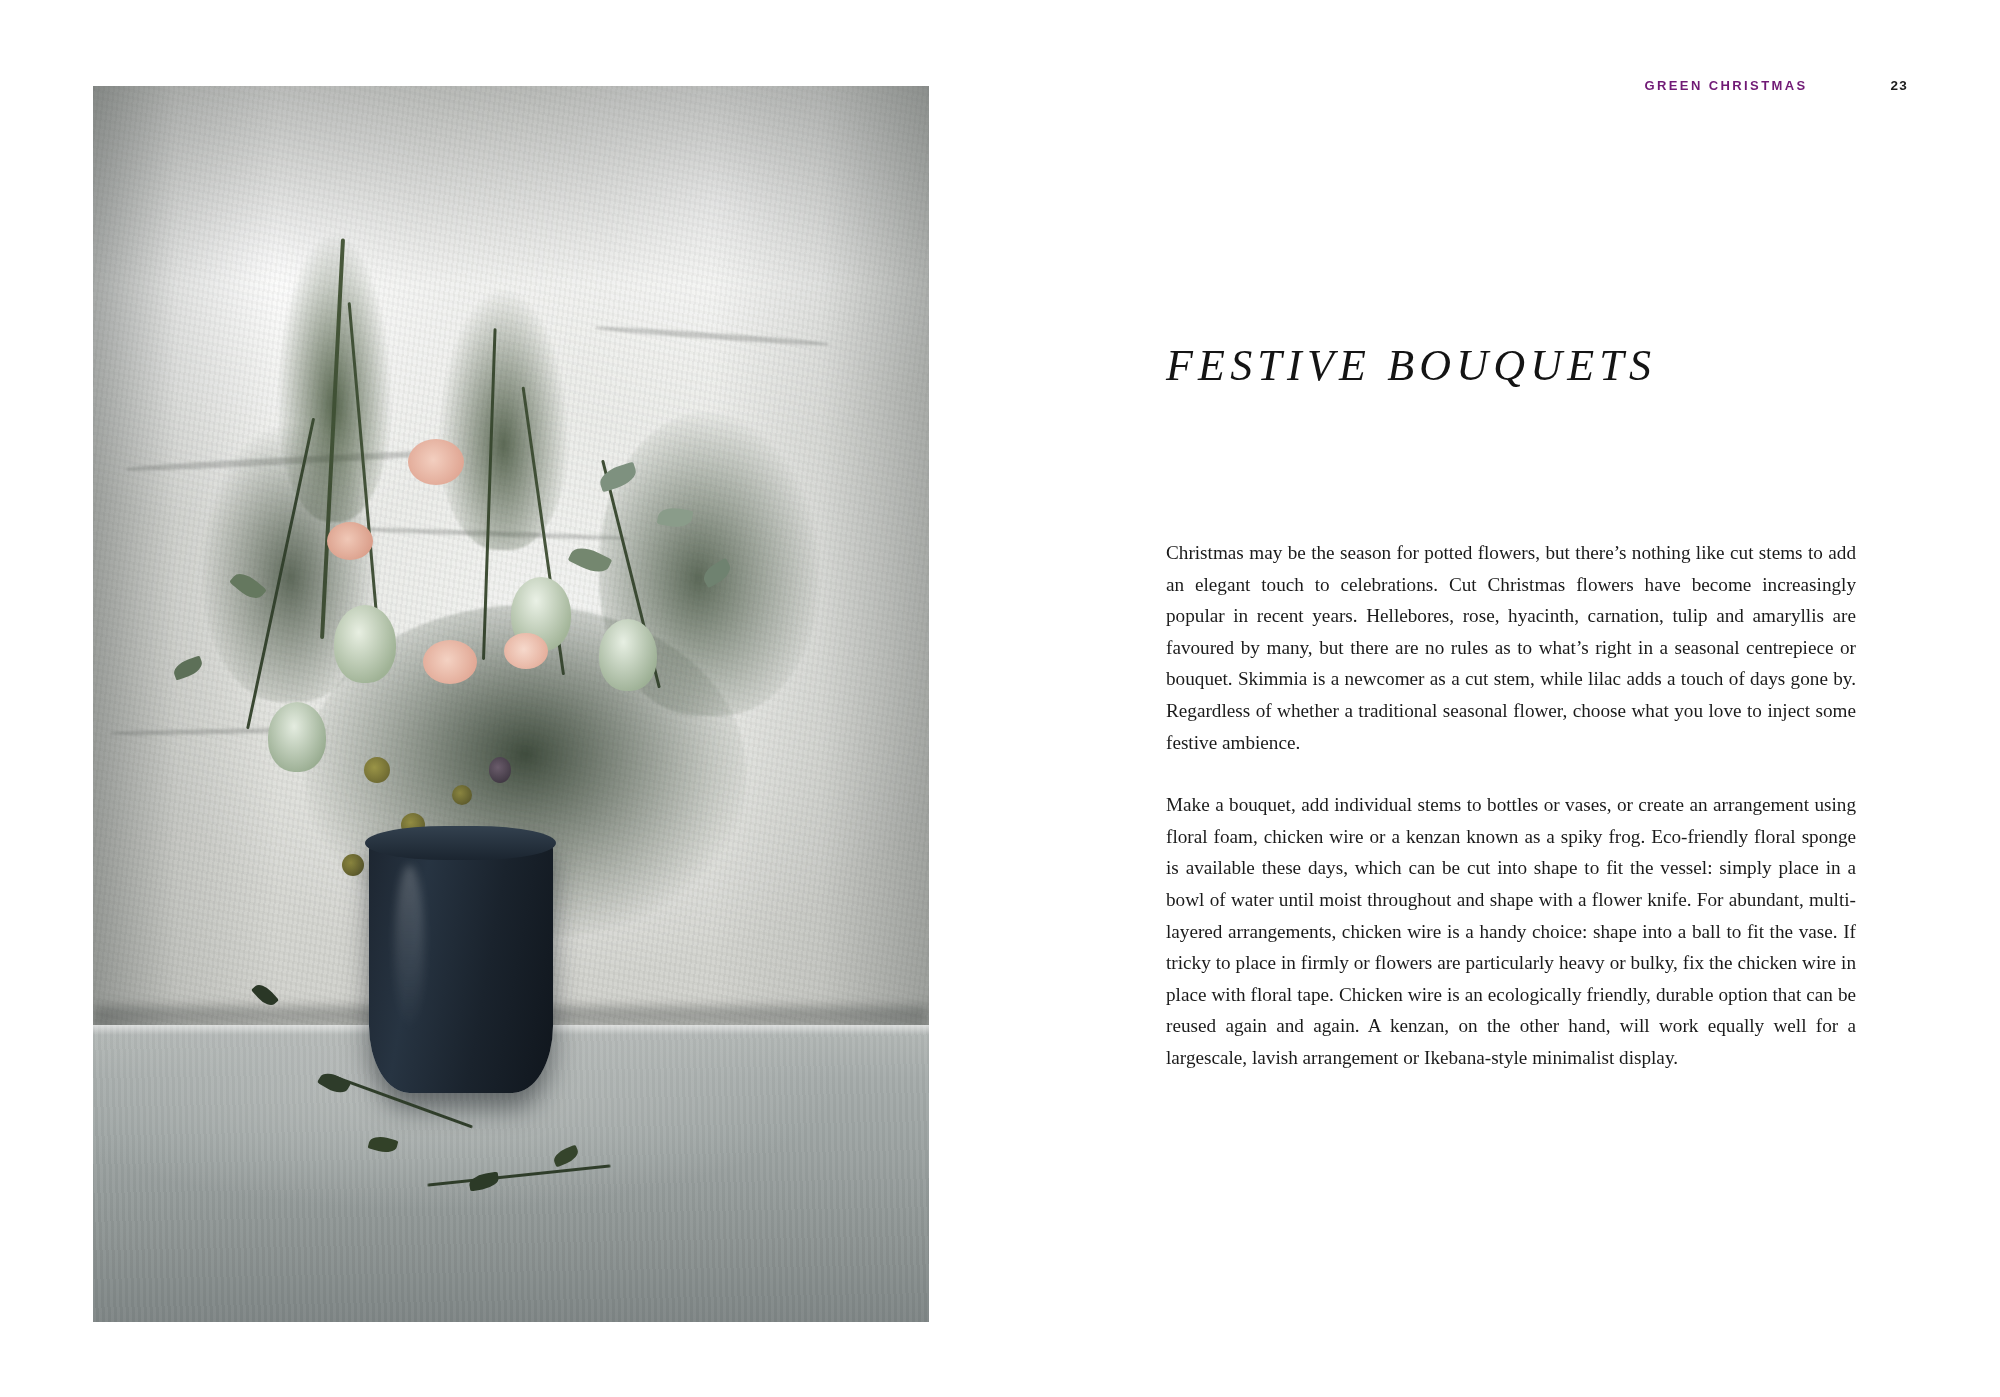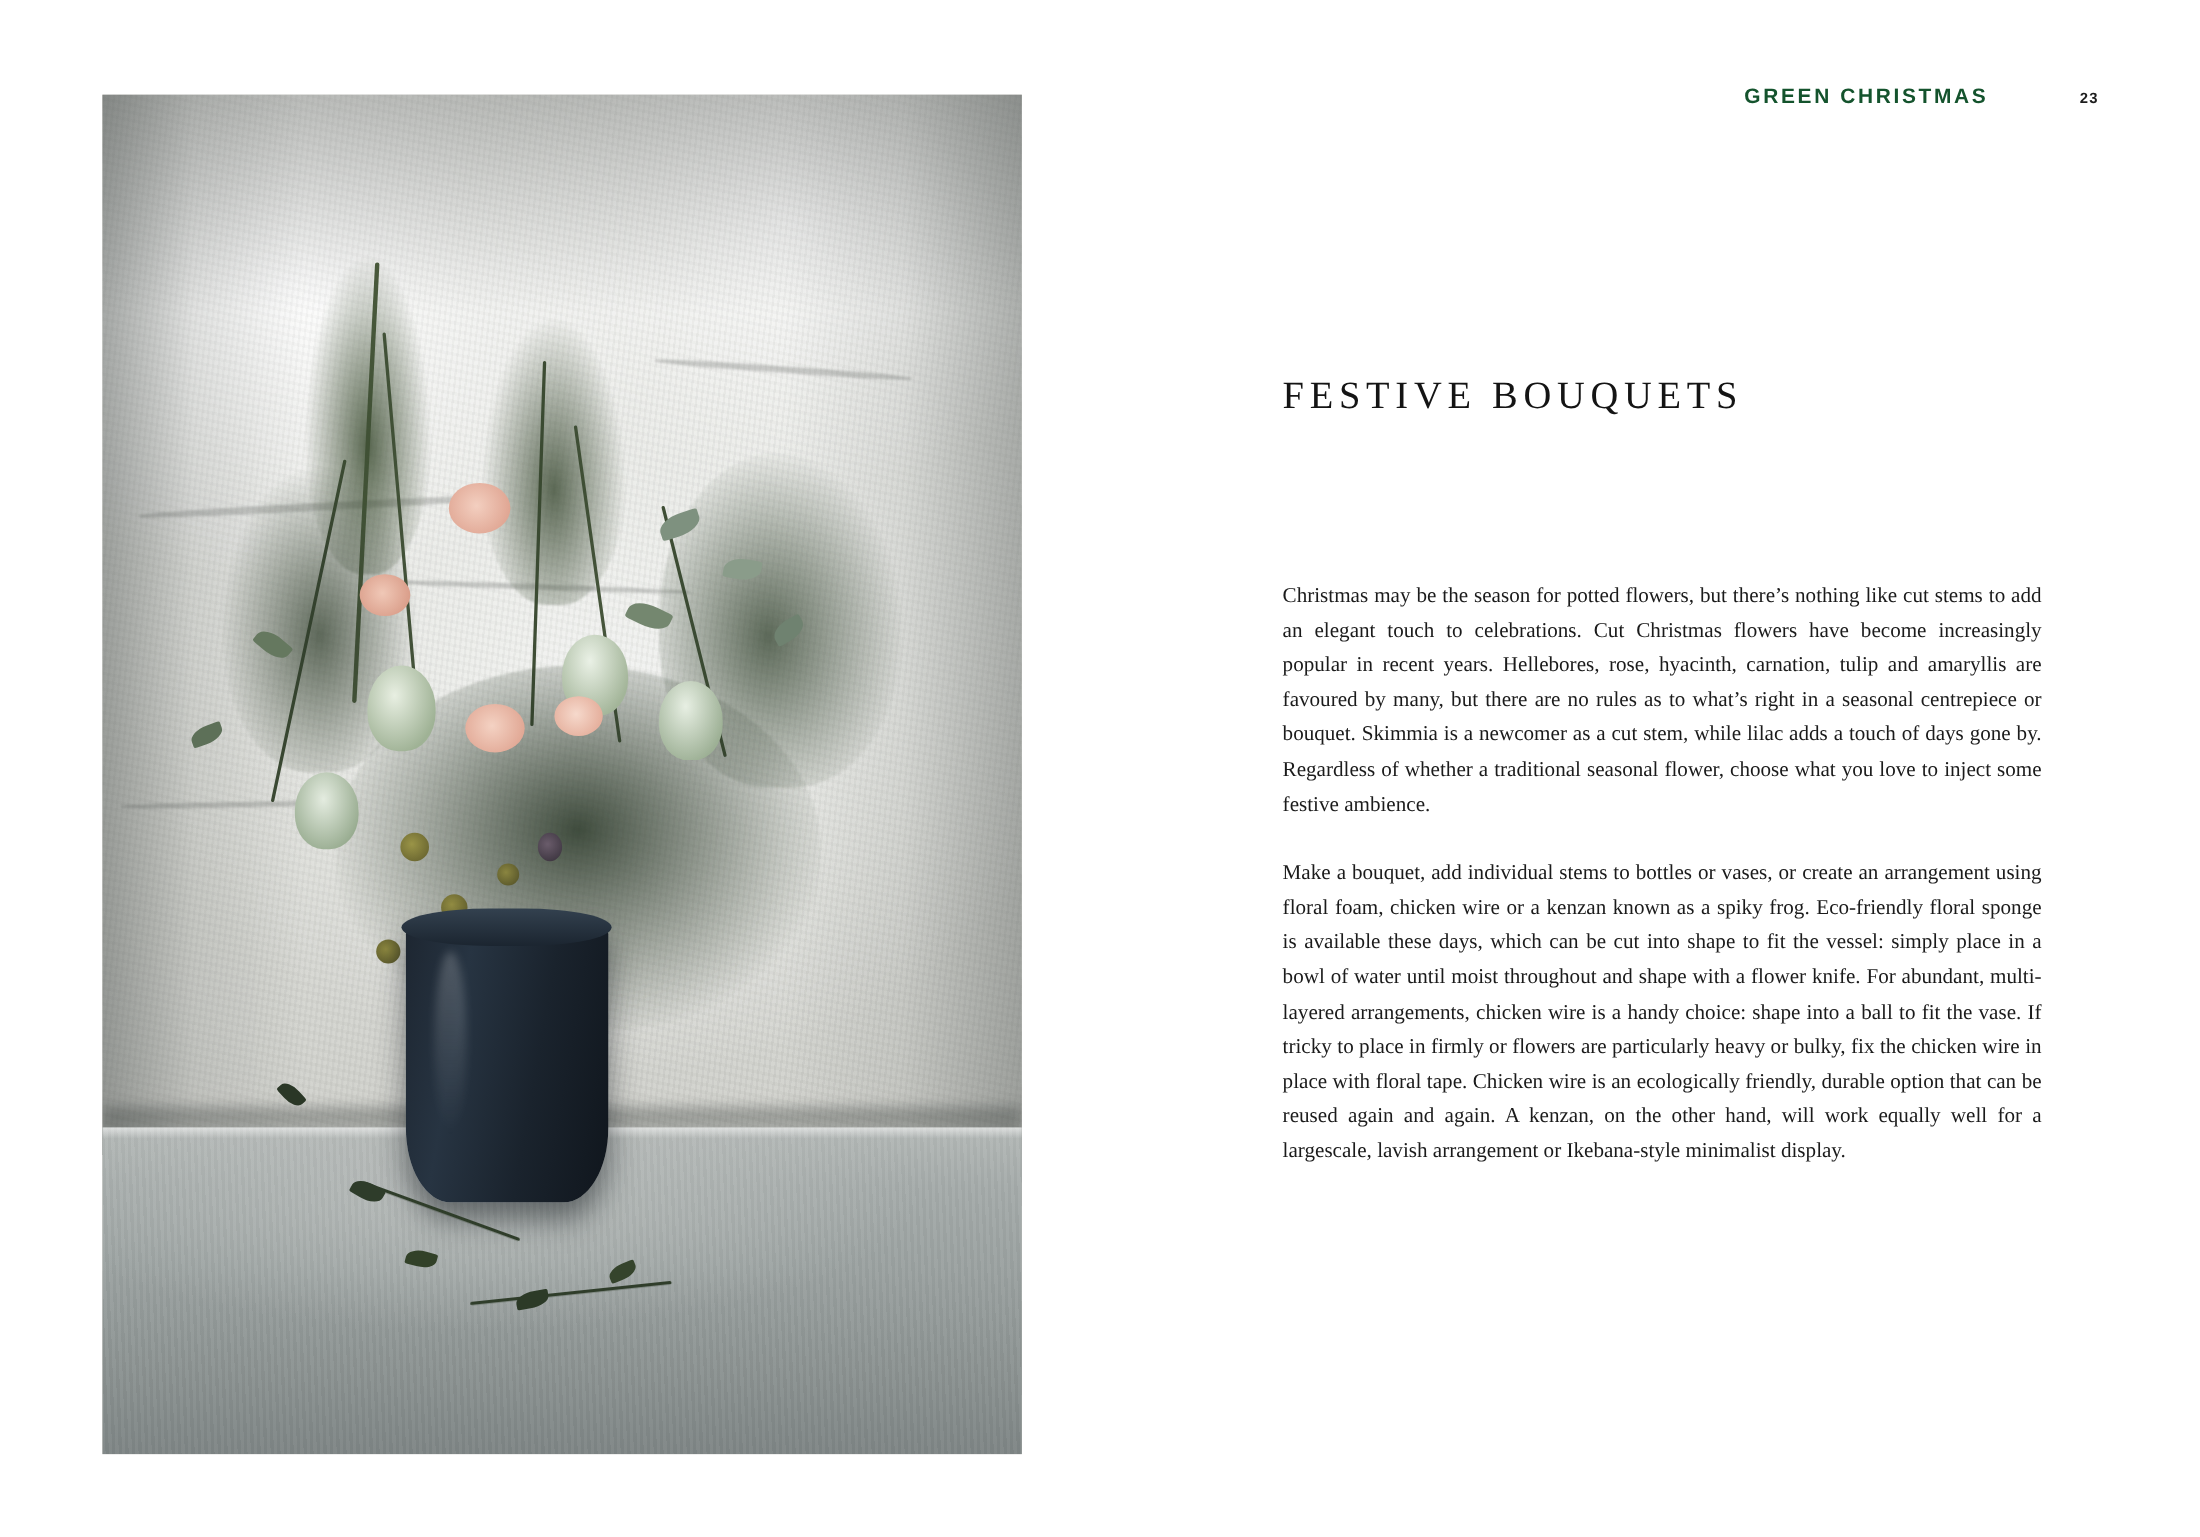--- a/index.html
+++ b/index.html
@@ -26,24 +26,24 @@
   .running-head {
     position: absolute;
     top: 78px;
     right: 92px;
     display: flex;
     align-items: baseline;
     gap: 58px;
   }
   .running-head .chapter {
     font-family: "Liberation Sans", sans-serif;
-    font-size: 19px;
+    font-size: 13px;
     letter-spacing: 2.4px;
     font-weight: 700;
-    color: #14532d;
+    color: #701a75;
     text-transform: uppercase;
   }
   .running-head .folio {
     font-family: "Liberation Sans", sans-serif;
     font-size: 13.5px;
     letter-spacing: 1.2px;
     font-weight: 700;
     color: #1d1d1d;
     margin-left: 25px;
   }
@@ -215,26 +215,27 @@
 
   
   .text-col {
     position: absolute;
     left: 1166px;
     top: 340px;
     width: 690px;
   }
   .headline {
     font-family: "Liberation Serif", serif;
-    font-size: 35px;
+    font-size: 44px;
     letter-spacing: 5.2px;
     font-weight: 400;
     color: #141414;
     margin: 0 0 146px 0;
     white-space: nowrap;
+    font-style: italic;
   }
   .body-para {
     font-family: "Liberation Serif", serif;
     font-size: 19.2px;
     line-height: 31.6px;
     color: #1b1b1b;
     text-align: justify;
     margin: 0 0 31px 0;
     hyphens: none;
   }

